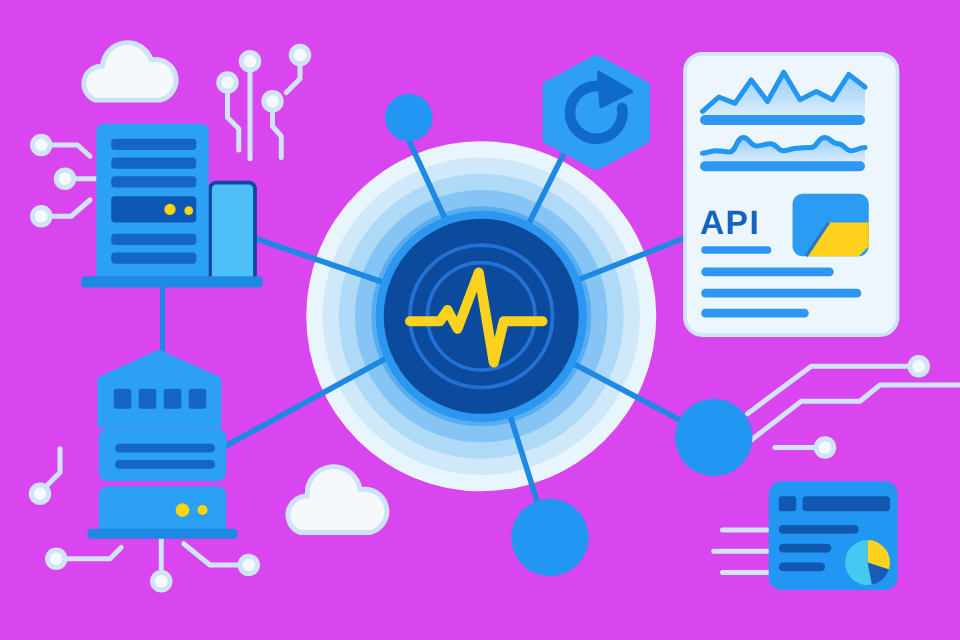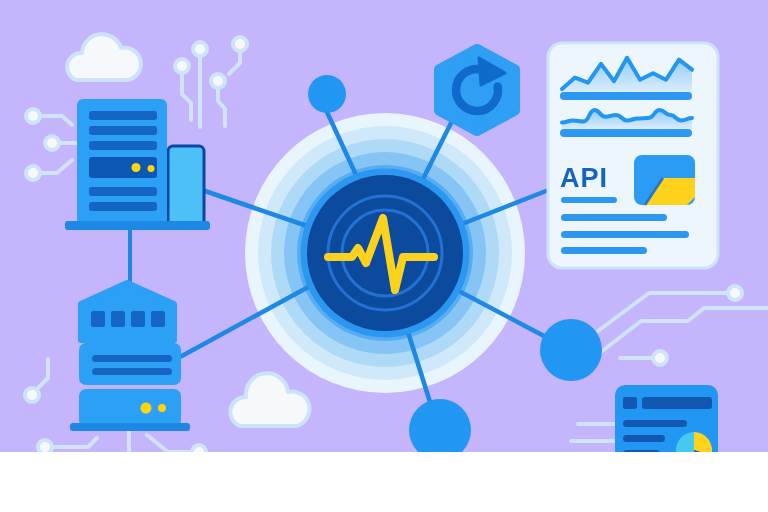--- a/index.html
+++ b/index.html
@@ -1,17 +1,17 @@
 <!DOCTYPE html>
 <html><head>
 <meta charset="utf-8">
 <style>
   html,body{margin:0;padding:0;}
   body{font-family:"Liberation Sans",sans-serif;}
-  .canvas{position:relative;width:768px;height:452px;background:#c4b5fd;overflow:hidden;}
+  .canvas{position:relative;width:768px;height:512px;background:#d946ef;overflow:hidden;}
   svg{display:block;}
   .trace{stroke:#cfe4f7;stroke-width:4;fill:none;stroke-linecap:round;stroke-linejoin:round;}
   .trace-node{fill:#f6f9fb;stroke:#cfe4f7;stroke-width:4;}
   .cloud{fill:#f6f9fb;stroke:#cde3f8;stroke-width:4;stroke-linejoin:round;}
   .connector{stroke:#1e88e5;stroke-width:4.5;stroke-linecap:round;fill:none;}
   .api-text{font-family:"Liberation Sans",sans-serif;font-size:27px;font-weight:bold;letter-spacing:1px;fill:#1464c0;}
   .spark-line{fill:none;stroke:#2196f3;stroke-width:4;stroke-linecap:round;stroke-linejoin:round;}
   .spark-area{fill:url(#sparkFill);stroke:none;}
 </style>
 </head>

